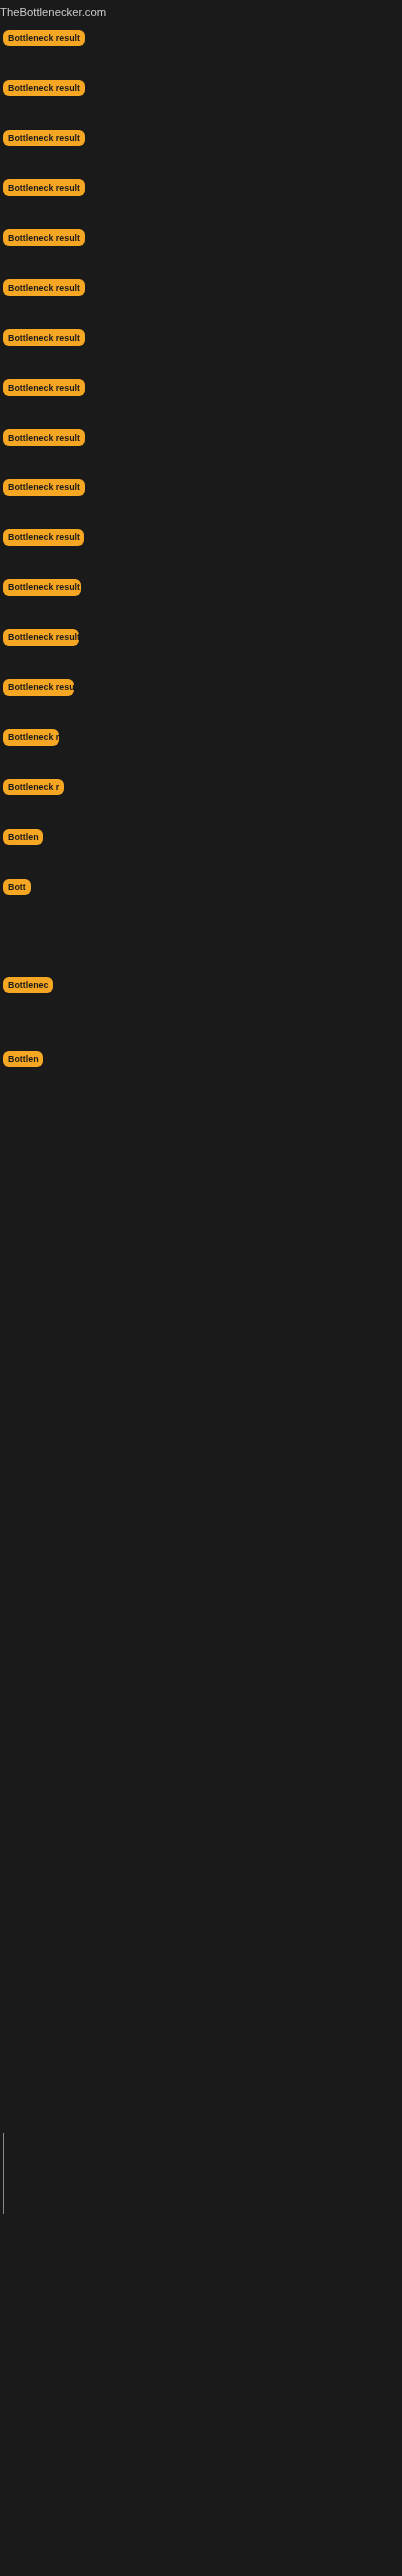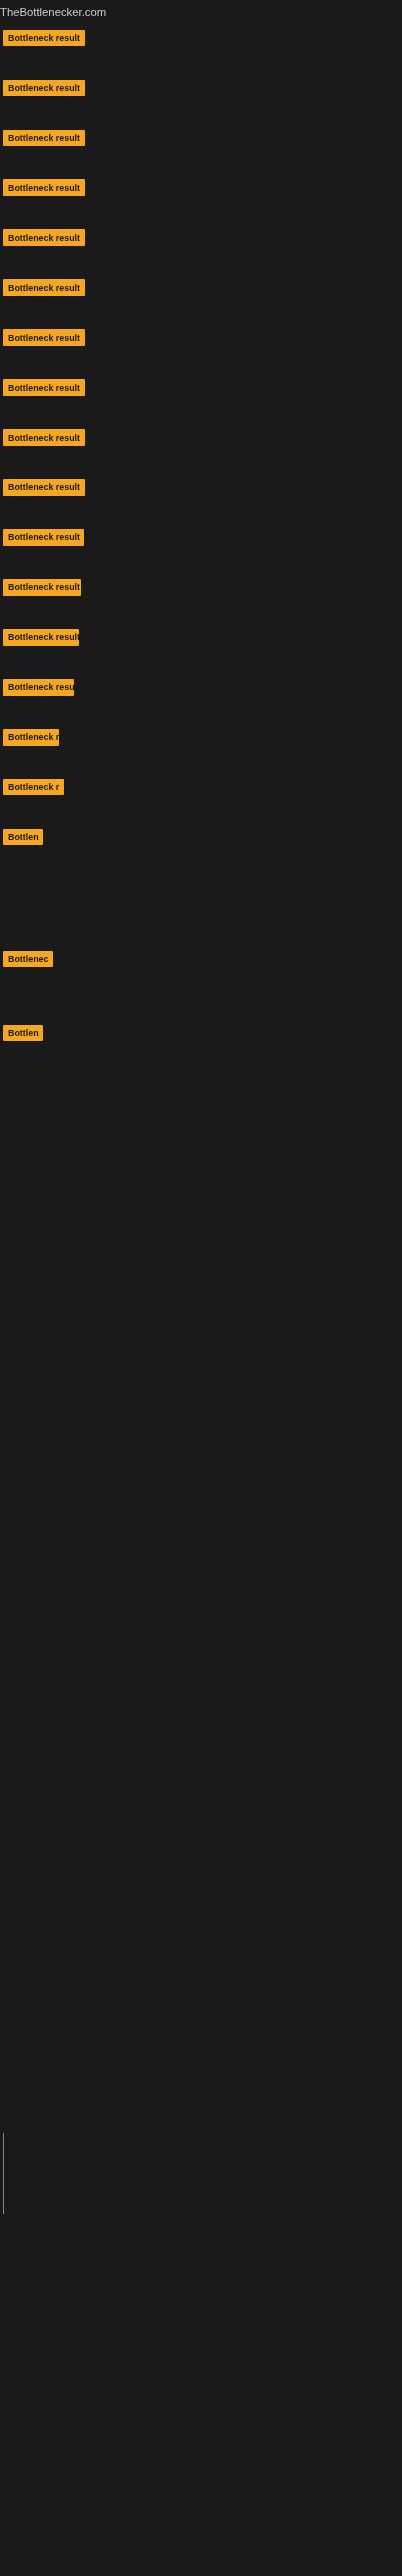--- a/index.html
+++ b/index.html
@@ -29,21 +29,21 @@
       display: flex;
       align-items: center;
     }
 
     .bottleneck-badge {
       background-color: #f5a623;
       color: #1a1a1a;
       font-size: 8.9px;
       font-weight: bold;
       padding: 3.2px 4.8px;
-      border-radius: 1px;
+      border-radius: 6px;
       white-space: nowrap;
       overflow: hidden;
       display: inline-block;
     }
 
     .chart-area {
       position: relative;
       margin-top: 8px;
     }
 
@@ -152,20 +152,23 @@
     </div>
     <div class="spacer"></div>
     <div class="bottleneck-item row-16">
       <span class="bottleneck-badge">Bottleneck r</span>
     </div>
     <div class="spacer"></div>
     <div class="bottleneck-item row-17">
       <span class="bottleneck-badge">Bottlen</span>
     </div>
     <div class="spacer"></div>
+    <div class="bottleneck-item row-18">
+      <span class="bottleneck-badge">Bott</span>
+    </div>
     <div class="spacer"></div>
     <div class="spacer"></div>
     <div class="spacer"></div>
     <div class="bottleneck-item row-21">
       <span class="bottleneck-badge">Bottlenec</span>
     </div>
     <div class="spacer"></div>
     <div class="spacer"></div>
     <div class="bottleneck-item row-23">
       <span class="bottleneck-badge">Bottlen</span>

